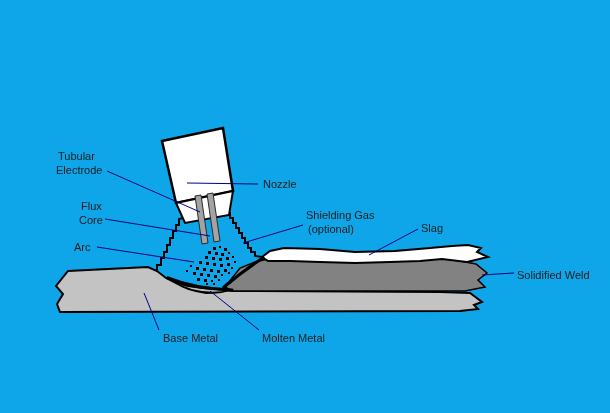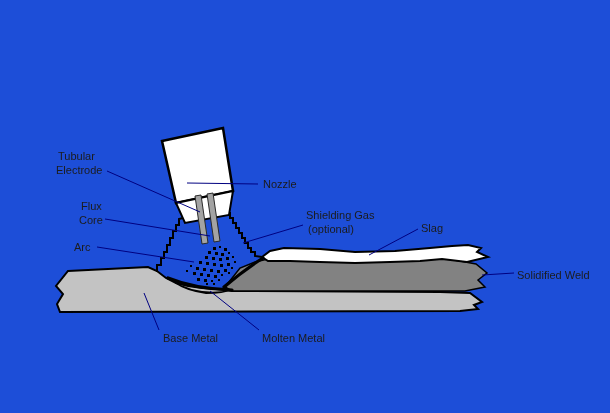--- a/index.html
+++ b/index.html
@@ -1,16 +1,16 @@
 <!DOCTYPE html>
 <html><head>
 <meta charset="utf-8">
 <style>
   html,body{margin:0;padding:0;background:#ffffff;}
-  .canvas{position:relative;width:610px;height:413px;background:#1d4ed8;overflow:hidden;
+  .canvas{position:relative;width:610px;height:413px;background:#0ea5e9;overflow:hidden;
           font-family:"Liberation Sans", sans-serif;}
   svg{display:block}
   .lbl{font-family:"Liberation Sans", sans-serif;font-size:11px;fill:#1c1c1c;}
   .outline2{stroke:#000000;stroke-width:2;}
   .outline15{stroke:#000000;stroke-width:1.5;}
   .thick{stroke:#000000;stroke-width:3.2;fill:none;stroke-linecap:round;}
   .leader{stroke-width:1;fill:none;}
   .nofill{fill:none;}
   .whitefill{fill:#ffffff;}
 </style>

